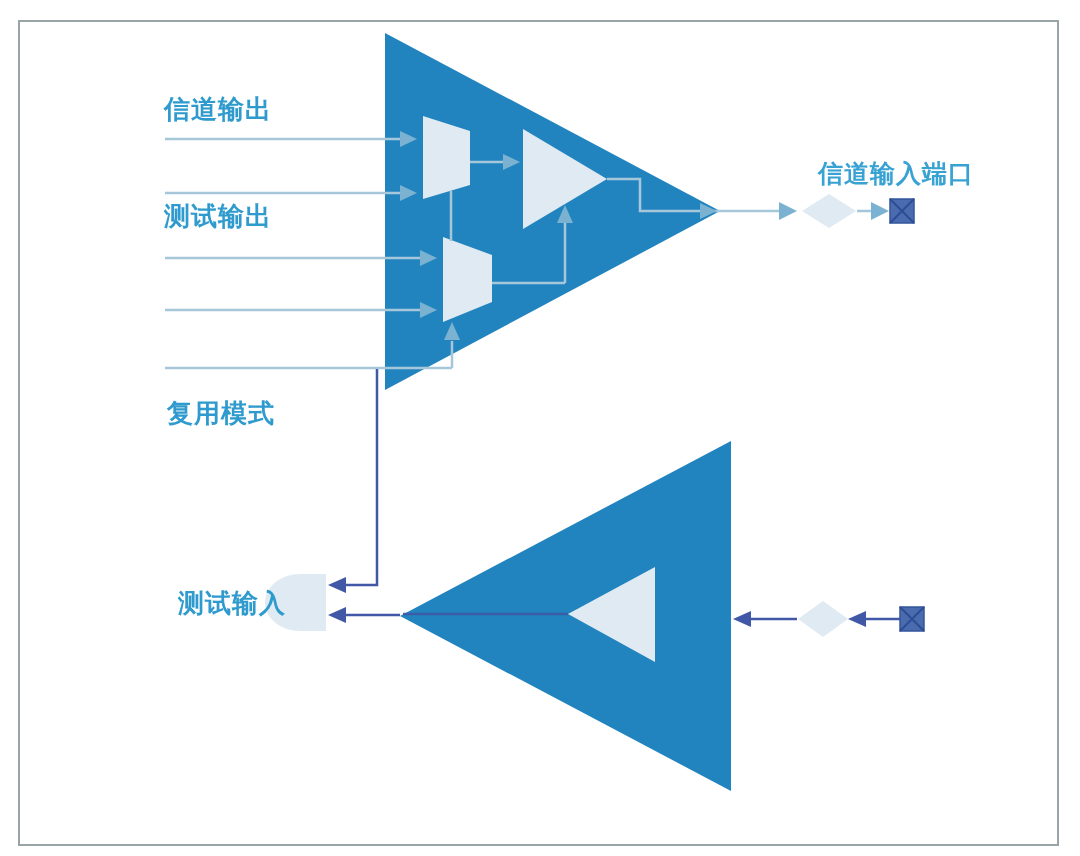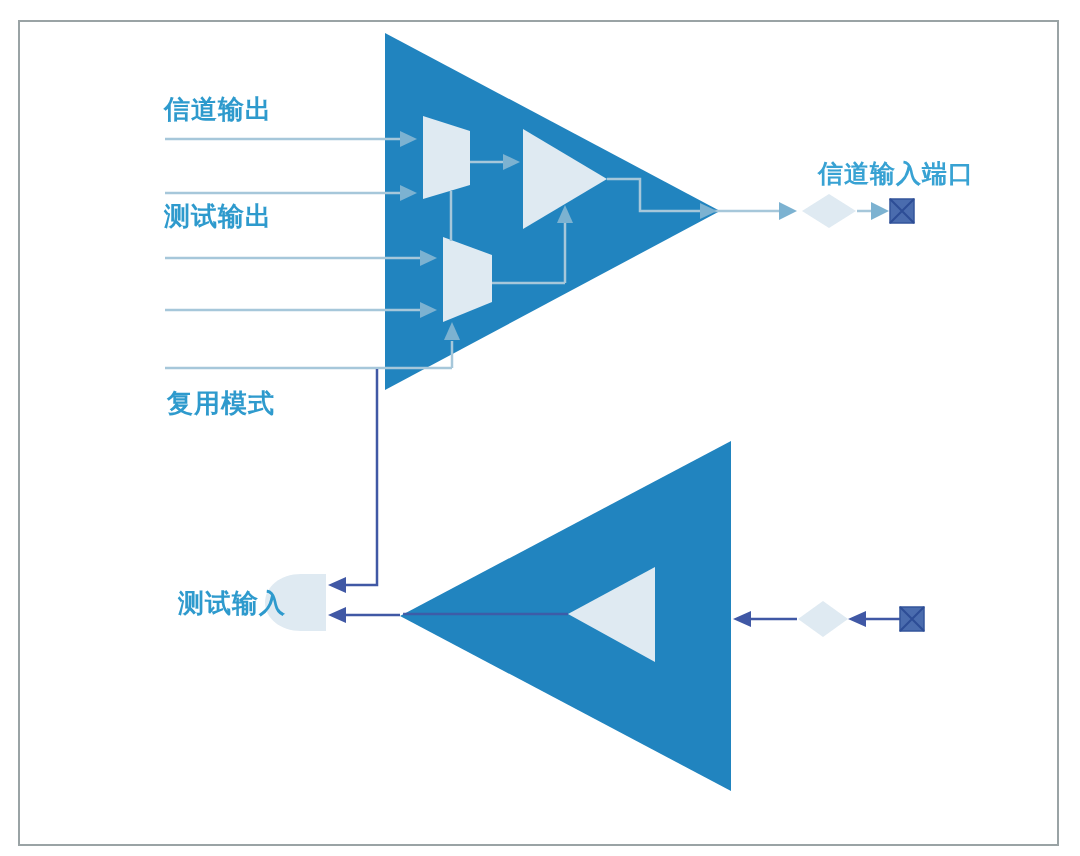--- a/index.html
+++ b/index.html
@@ -99,19 +99,19 @@
 
     <polygon class="inner" points="823,601 848,619 823,637 798,619"></polygon>
     <g>
       <rect class="pad" x="900" y="607" width="24" height="24"></rect>
       <path class="pad-x" d="M900 607 L924 631 M924 607 L900 631"></path>
     </g>
   </svg>
 
   <div class="lbl" style="left:164px;top:94px;">信道输出</div>
   <div class="lbl" style="left:164px;top:169px;margin-top:32px;">测试输出</div>
-  <div class="lbl" style="left:167px;top:388px;">复用模式</div>
+  <div class="lbl" style="left:167px;top:398px;">复用模式</div>
 
   <div class="lbl" style="left:178px;top:588px;">测试输入</div>
 
   <div class="lbl port" style="left:818px;top:158px;">信道输入端口</div>
 
 </div>
 
 </body></html>

